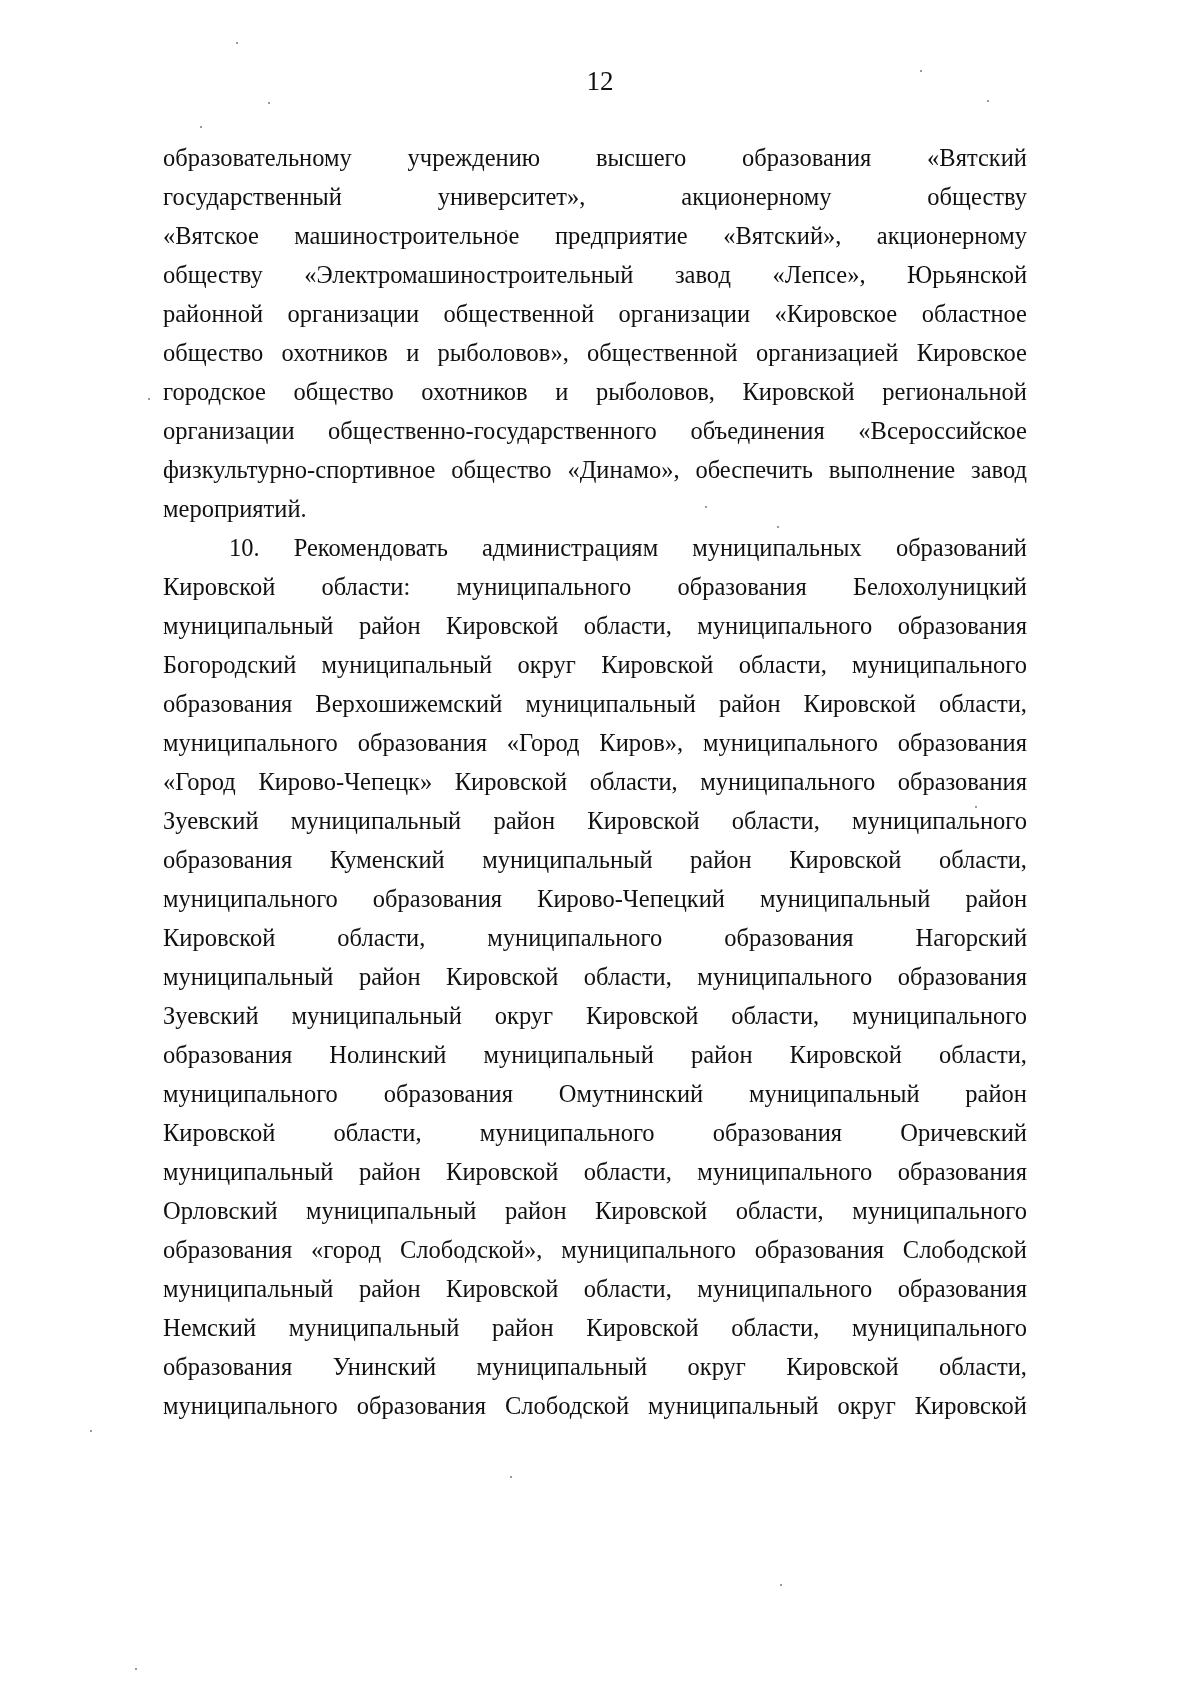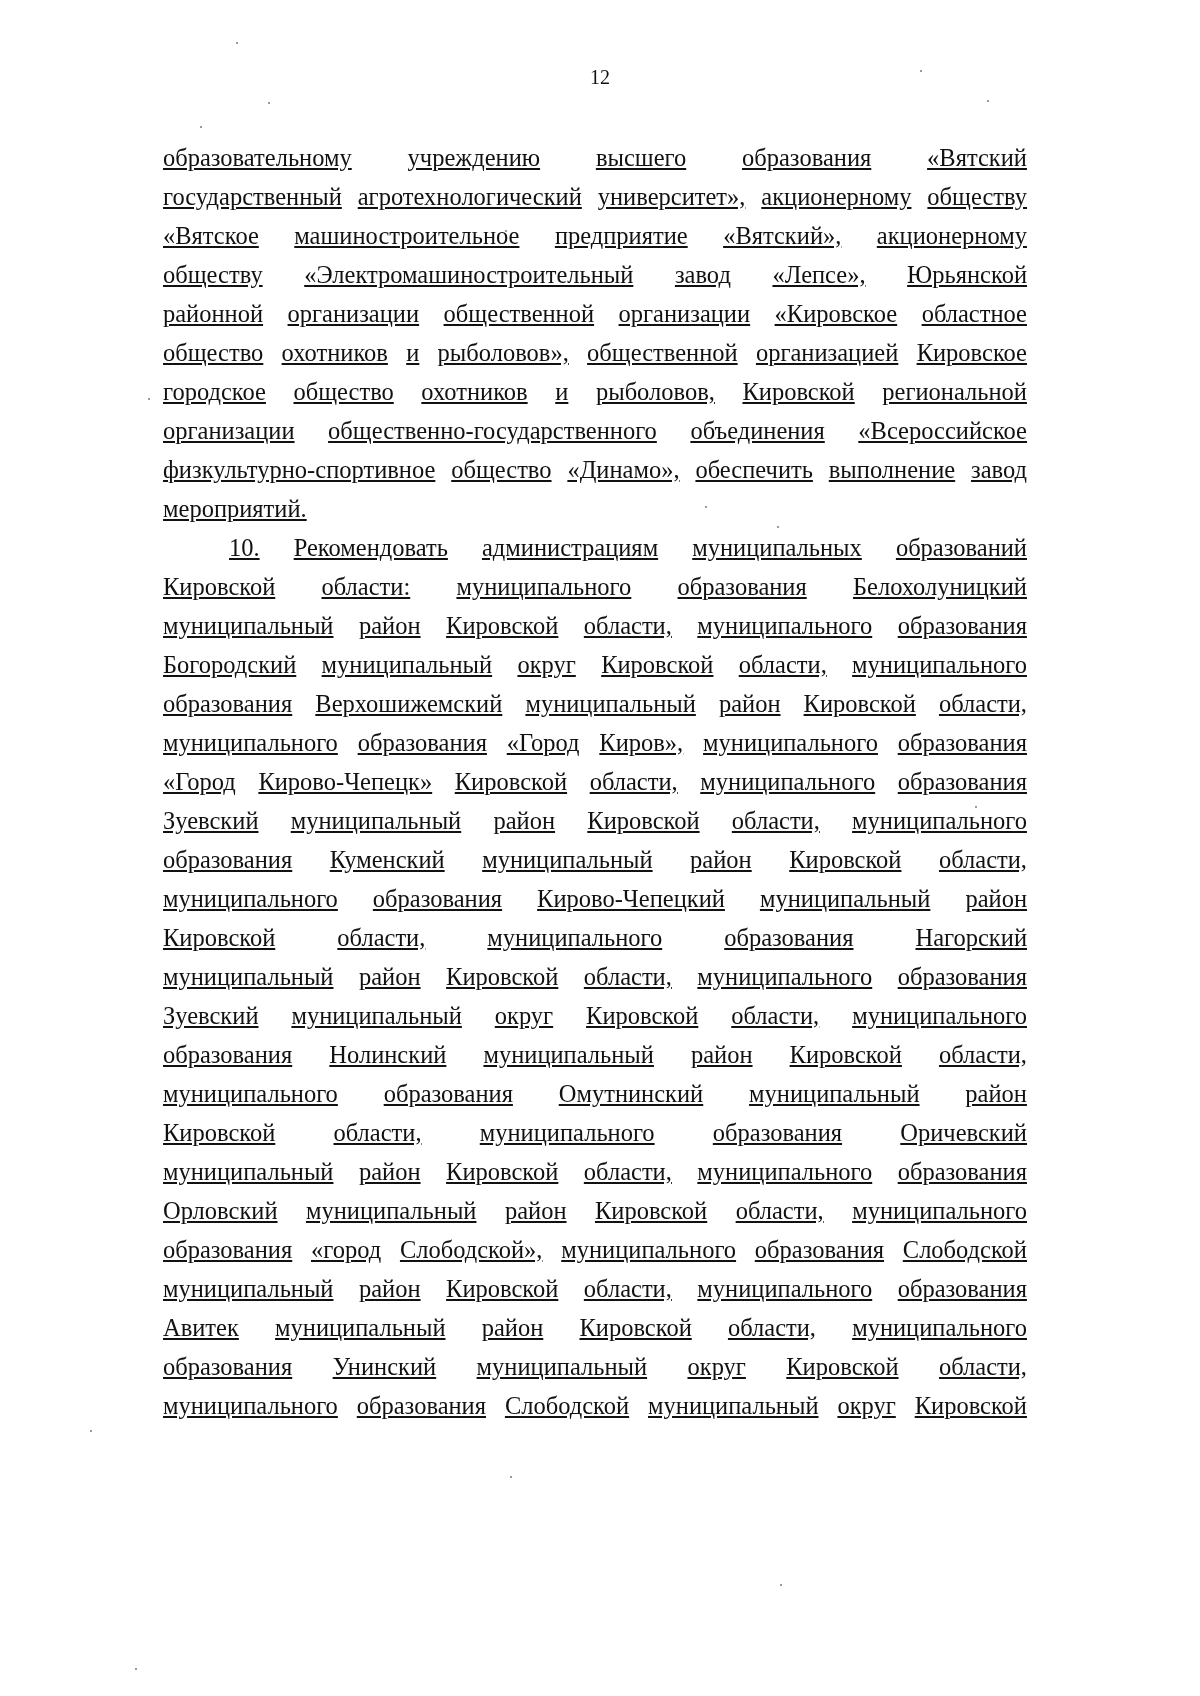--- a/index.html
+++ b/index.html
@@ -14,38 +14,37 @@
       overflow: hidden;
       font-family: "Liberation Serif", "DejaVu Serif", serif;
       color: #111111;
     }
     .page-number {
       position: absolute;
       top: 66px;
       left: 0;
       width: 1200px;
       text-align: center;
-      font-size: 20px;
+      font-size: 27px;
       letter-spacing: 0;
     }
     .body-text {
       position: absolute;
       top: 138px;
       left: 163px;
       width: 864px;
     }
     
     .jline {
       display: flex;
       justify-content: space-between;
       height: 39px;
       line-height: 39px;
       font-size: 24.5px;
       white-space: nowrap;
-      text-decoration: underline;
     }
     .jline.left {
       justify-content: flex-start;
     }
     .jline.left span { margin-right: 24px; }
     .jline.indent { padding-left: 66px; text-align: right; }
     .speck {
       position: absolute;
       width: 2px;
       height: 2px;
@@ -62,21 +61,20 @@
   <div id="para-0">
       <div class="jline">
         <span>образовательному</span>
         <span>учреждению</span>
         <span>высшего</span>
         <span>образования</span>
         <span>«Вятский</span>
       </div>
       <div class="jline">
         <span>государственный</span>
-        <span>агротехнологический</span>
         <span>университет»,</span>
         <span>акционерному</span>
         <span>обществу</span>
       </div>
       <div class="jline">
         <span>«Вятское</span>
         <span>машиностроительное</span>
         <span>предприятие</span>
         <span>«Вятский»,</span>
         <span>акционерному</span>
@@ -281,21 +279,21 @@
       </div>
       <div class="jline">
         <span>муниципальный</span>
         <span>район</span>
         <span>Кировской</span>
         <span>области,</span>
         <span>муниципального</span>
         <span>образования</span>
       </div>
       <div class="jline">
-        <span>Авитек</span>
+        <span>Немский</span>
         <span>муниципальный</span>
         <span>район</span>
         <span>Кировской</span>
         <span>области,</span>
         <span>муниципального</span>
       </div>
       <div class="jline">
         <span>образования</span>
         <span>Унинский</span>
         <span>муниципальный</span>

